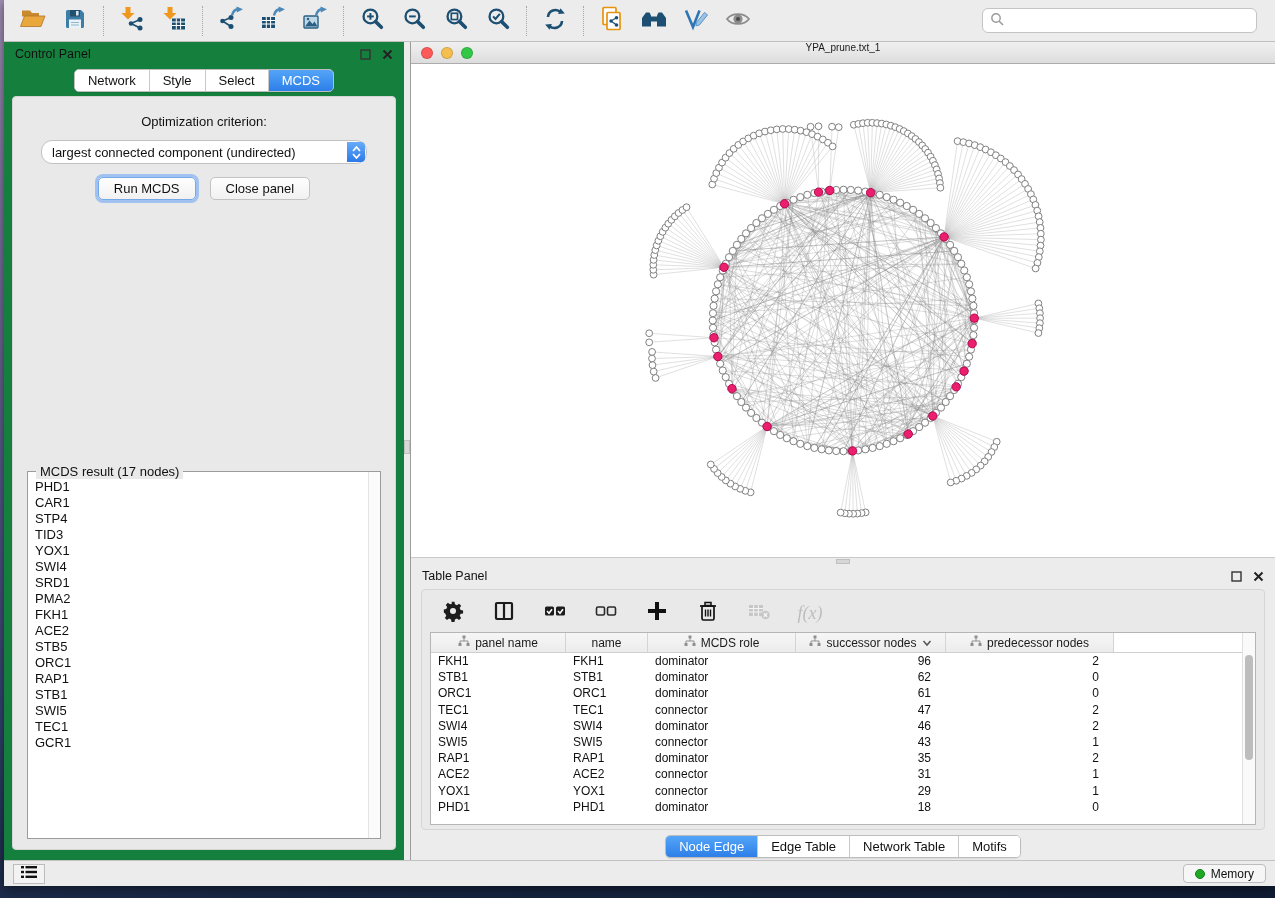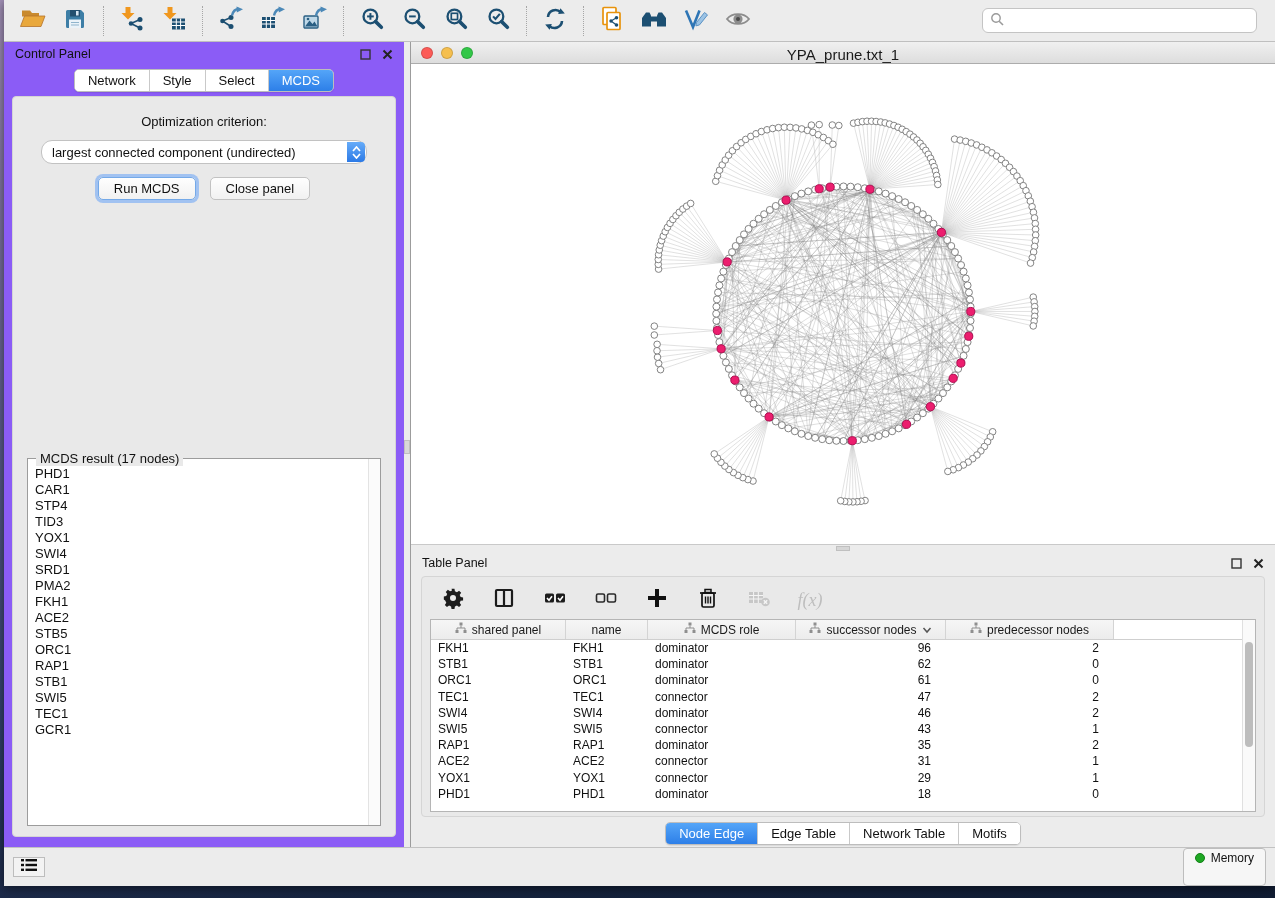--- a/index.html
+++ b/index.html
@@ -18,21 +18,21 @@
   .toolbar { flex:0 0 42px; display:flex; align-items:center; padding:0 10px; gap:4px;
     background:#ECECEC; border-bottom:1px solid #BFBFBF; }
   .tbtn { width:38px; height:34px; display:flex; align-items:center; justify-content:center; border-radius:4px; }
   .tsep { width:1px; height:30px; border-left:1px dotted #A6A6A6; margin:0 5px; }
   .search-field { margin-left:auto; margin-right:8px; width:275px; height:25px; background:#fff;
     border:1px solid #C4C4C4; border-radius:6px; display:flex; align-items:center; padding:0 7px; gap:5px; }
   .search-field input { border:none; outline:none; flex:1; font-size:12px; background:transparent;
     font-family:"Liberation Sans","DejaVu Sans",sans-serif; }
   
   .main { flex:1; display:flex; min-height:0; }
-  .control-panel { flex:0 0 400px; display:flex; flex-direction:column; background:#8b5cf6; min-height:0; }
+  .control-panel { flex:0 0 400px; display:flex; flex-direction:column; background:#15803d; min-height:0; }
   .v-splitter { flex:0 0 7px; background:#ECECEC; border-right:1px solid #9C9C9C; position:relative; }
   .v-handle { position:absolute; top:398px; left:0; width:6px; height:14px; background:#D8D8D8; border:1px solid #C0C0C0; }
   .panel-titlebar { height:24px; flex:0 0 24px; display:flex; align-items:center; padding:0 11px; font-size:12.5px; color:#111; }
   .panel-controls { margin-left:auto; display:flex; gap:11px; align-items:center; }
   .panel-controls span { display:flex; }
   
   .cp-tabs { display:flex; justify-content:center; margin:3px 0 2px; }
   .seg { display:flex; border:1px solid #BDBDBD; border-radius:5px; background:#fff; box-shadow:0 1px 1px rgba(0,0,0,.08); overflow:hidden; }
   .seg-item { padding:3px 13px; font-size:13px; color:#111; background:#fff; border-right:1px solid #C9C9C9; white-space:nowrap; }
   .seg-item:last-child { border-right:none; }
@@ -51,21 +51,21 @@
   .btn.focused { box-shadow:0 0 0 3px rgba(90,155,250,.5); border-color:#74A9E8; }
   .cp-spacer { flex:1; }
   .result-box { margin:0 2px 10px; flex:0 0 368px; position:relative; border:1px solid #9C9C9C; background:#fff; display:flex; min-height:0; }
   .result-legend { position:absolute; top:-8px; left:8px; background:#E9E9E9; padding:0 4px; font-size:13px; color:#111; }
   .result-list { flex:1; padding:7px 0 0 7px; font-size:13px; line-height:16px; color:#111; overflow:hidden; }
   .result-scroll { flex:0 0 12px; border-left:1px solid #E3E3E3; background:#FBFBFB; }
   
   .right-col { flex:1; display:flex; flex-direction:column; min-width:0; min-height:0; }
   .net-frame { flex:1; display:flex; flex-direction:column; min-height:0; }
   .net-titlebar { flex:0 0 22px; background:linear-gradient(#F0F0F0,#DDDDDD); border-bottom:1px solid #ACACAC;
-    position:relative; display:flex; align-items:flex-end; justify-content:center; font-size:15px; color:#1a1a1a; }
+    position:relative; display:flex; align-items:flex-start; justify-content:center; font-size:10px; color:#1a1a1a; }
   .traffic { position:absolute; left:10px; top:5px; display:flex; gap:8px; }
   .light { width:12px; height:12px; border-radius:50%; border:.5px solid rgba(0,0,0,.15); }
   .net-canvas { flex:1; background:#fff; position:relative; overflow:hidden; }
   .net-canvas svg { position:absolute; inset:0; }
   .h-splitter { flex:0 0 7px; background:#ECECEC; border-top:1px solid #C9C9C9; position:relative; }
   .h-handle { position:absolute; left:50%; top:1px; width:14px; height:5px; margin-left:-7px; background:#D6D6D6; border:1px solid #C0C0C0; }
   
   .table-panel { flex:0 0 296px; display:flex; flex-direction:column; background:#ECECEC; min-height:0; }
   .table-inner { flex:1; margin:1px 10px 3px; background:#E9E9E9; border:1px solid #D5D5D5; border-radius:4px;
     display:flex; flex-direction:column; padding:4px 8px 4px; min-height:0; }
@@ -81,21 +81,21 @@
   .tr { display:flex; height:16.2px; align-items:center; font-size:12px; color:#111; }
   .td { padding:0 7px; white-space:nowrap; overflow:hidden; }
   .td.num { text-align:right; padding-right:15px; }
   .vscroll { position:absolute; right:0; top:0; bottom:0; width:13px; background:#FAFAFA; border-left:1px solid #E0E0E0; }
   .vthumb { position:absolute; left:2px; right:2px; top:22px; height:105px; background:#BDBDBD; border-radius:5px; }
   .bottom-tabs { flex:0 0 27px; display:flex; align-items:center; justify-content:center; }
   
   .status-bar { flex:0 0 26px; background:#ECECEC; border-top:1px solid #C2C2C2; display:flex; align-items:center; padding:0 9px; }
   .console-btn { width:32px; height:20px; border:1px solid #BDBDBD; background:#F3F3F3; display:flex; align-items:center; justify-content:center; }
   .memory-btn { margin-left:auto; display:flex; align-items:center; gap:6px; border:1px solid #BDBDBD; border-radius:4px;
-    background:#F6F6F6; padding:2px 11px 20px; font-size:12px; color:#111; }
+    background:#F6F6F6; padding:2px 11px 1px; font-size:12px; color:#111; }
   .mem-dot { width:10px; height:10px; border-radius:50%; background:#1FA824; border:1px solid #148018; }
 </style>
 </head>
 <body>
 
 <div class="app">
 
   <div class="toolbar">
     <div id="toolbar-groups" style="display:flex;align-items:center;gap:4px;">
         <span class="tbtn">
@@ -1225,21 +1225,21 @@
             <div class="thead" id="thead">
                 <span class="th" style="flex:0 0 135px">
                   <span><svg width="12" height="12" viewBox="0 0 12 12">
                       <g fill="#8F8F8F">
                         <rect x="4.5" y="0.5" width="3" height="3"></rect>
                         <rect x="0.5" y="8" width="3" height="3"></rect>
                         <rect x="8.5" y="8" width="3" height="3"></rect>
                       </g>
                       <path d="M6 3.5 V6 M2 8 V6 h8 v2" fill="none" stroke="#8F8F8F"></path>
                     </svg></span>
-                  <span>shared panel</span>
+                  <span>panel name</span>
                 </span>
                 <span class="th" style="flex:0 0 82px">
                   <span>name</span>
                 </span>
                 <span class="th" style="flex:0 0 148px">
                   <span><svg width="12" height="12" viewBox="0 0 12 12">
                       <g fill="#8F8F8F">
                         <rect x="4.5" y="0.5" width="3" height="3"></rect>
                         <rect x="0.5" y="8" width="3" height="3"></rect>
                         <rect x="8.5" y="8" width="3" height="3"></rect>

